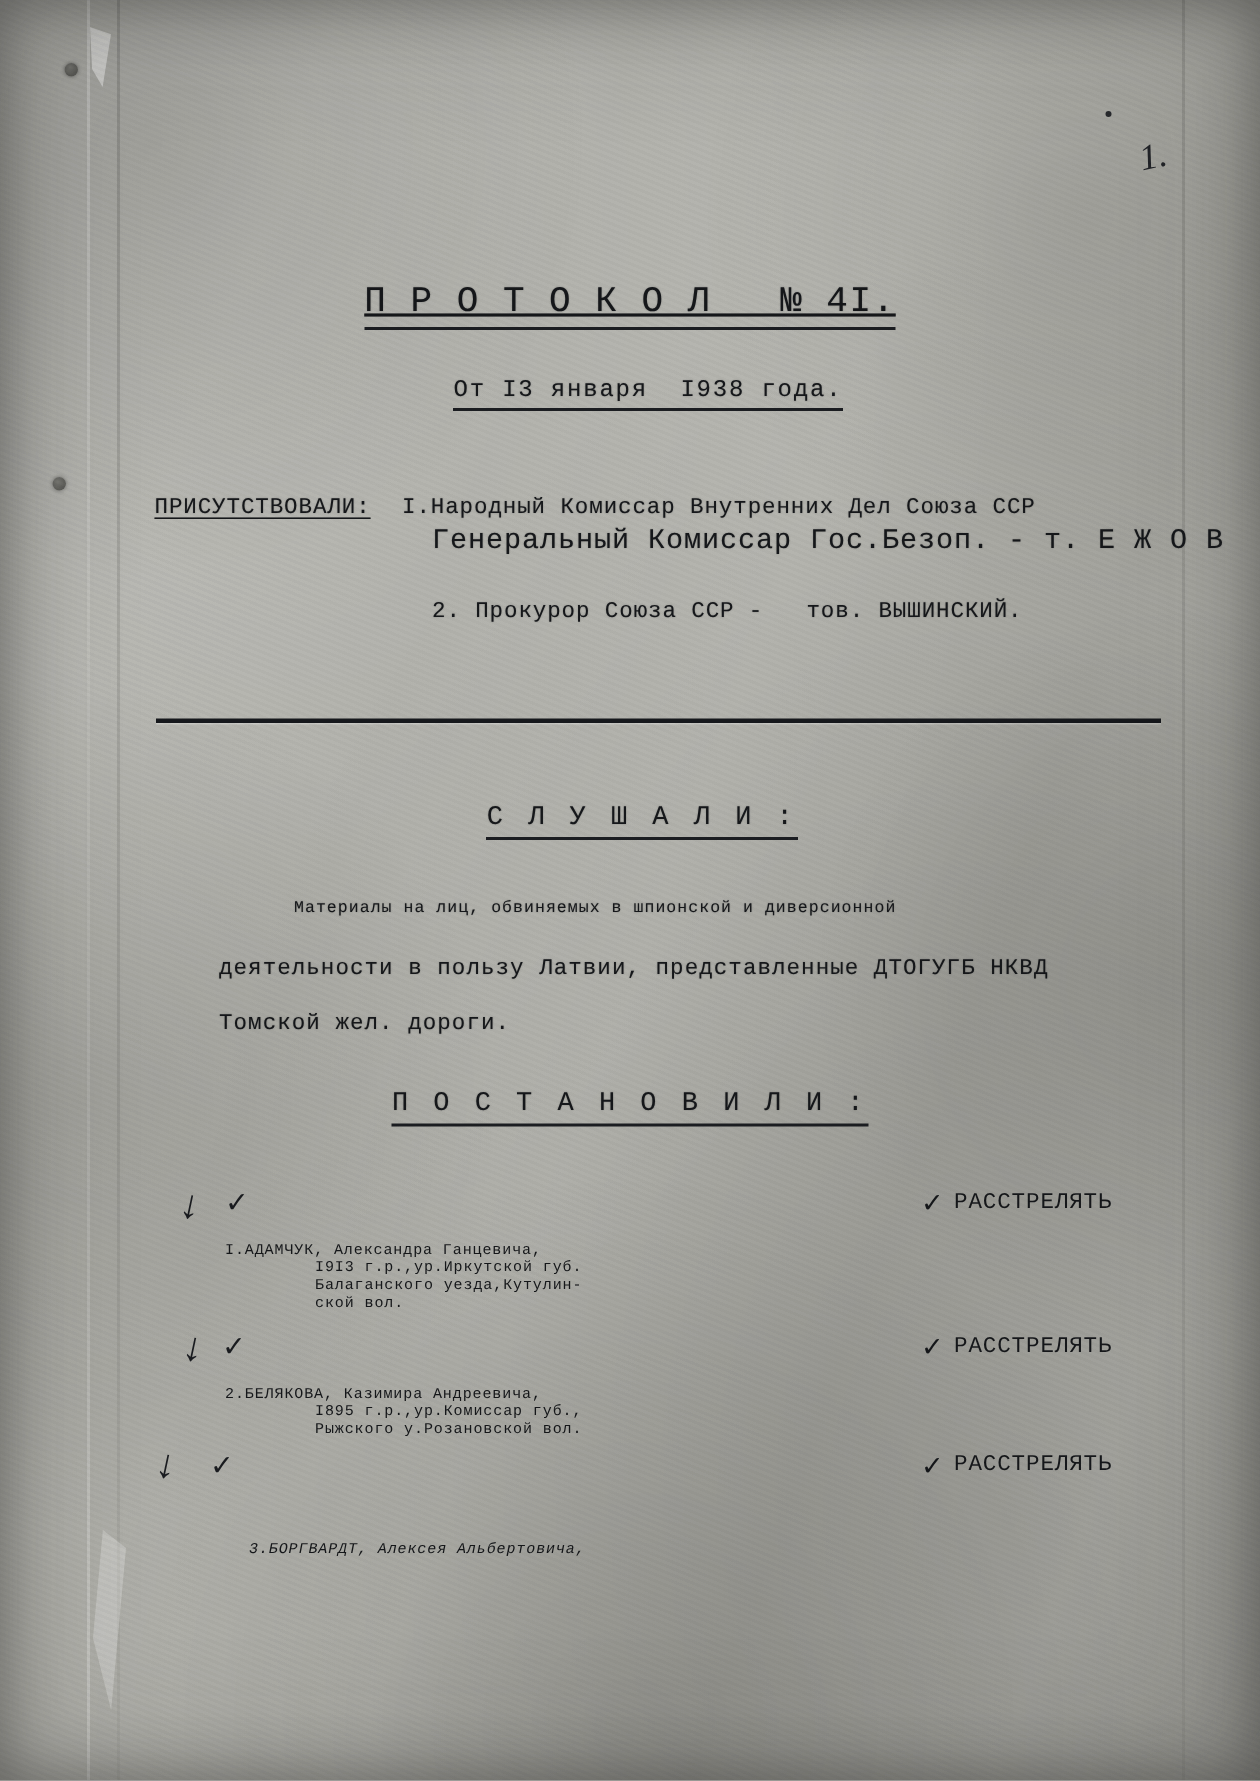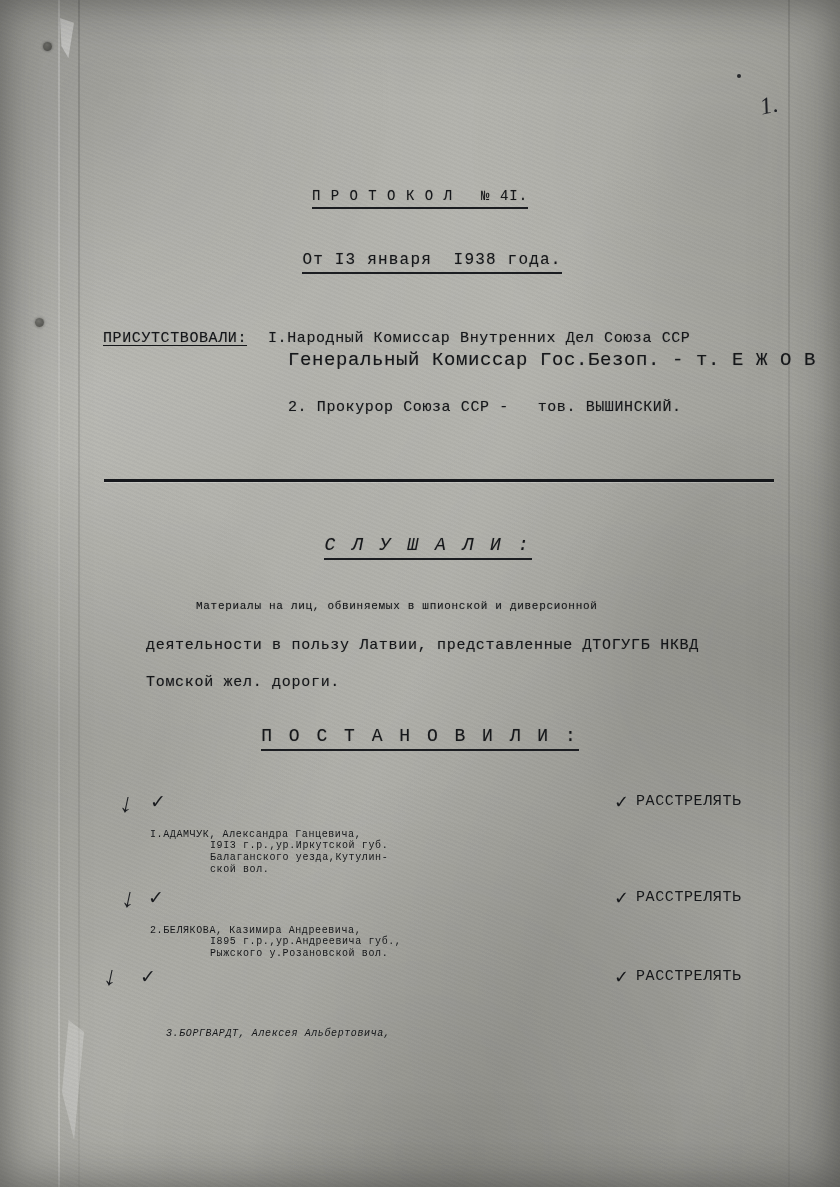--- a/index.html
+++ b/index.html
@@ -101,22 +101,23 @@
     left: 737px; top: 74px;
     width: 4px; height: 4px;
     border-radius: 50%;
     background: #2a2c30;
   }
 
   .title {
     left: 0; right: 0;
     text-align: center;
     top: 188px;
-    font-size: 14px;
+    font-size: 24px;
     letter-spacing: 1px;
+    text-decoration: underline;
   }
   .title span { border-bottom: 2px solid #1b1d21; padding-bottom: 3px; }
 
   .date {
     top: 251px;
     left: 0; right: 0;
     text-align: center;
     font-size: 16px;
     letter-spacing: 1.2px;
     padding-left: 24px;
@@ -157,21 +158,20 @@
     background: #16181c;
     box-shadow: 0 1px 0 rgba(255,255,255,0.25);
   }
 
   .heard {
     top: 535px;
     left: 16px; right: 0;
     text-align: center;
     font-size: 18px;
     letter-spacing: 3px;
-    font-style: italic;
   }
   .heard span { border-bottom: 2px solid #1b1d21; padding-bottom: 3px; }
 
   .body1 { top: 600px; left: 196px; font-size: 11px; letter-spacing: 0.7px; }
   .body2 { top: 637px; left: 146px; font-size: 15px; letter-spacing: 0.7px; }
   .body3 { top: 674px; left: 146px; font-size: 15px; letter-spacing: 0.7px; }
 
   .resolved {
     top: 726px;
     left: 0; right: 0;
@@ -254,21 +254,21 @@
       <span class="det">ской вол.</span>
     </div>
     <div class="verdict" style="top:793px;">
       <span class="tick">✓</span><span>РАССТРЕЛЯТЬ</span>
     </div>
 
     <div class="mark hook" style="left:122px; top:883px;">↓</div>
     <div class="mark check" style="left:148px; top:886px;">✓</div>
     <div class="entry" style="top:889px;">
       <span class="name">2.</span><span class="name u2">БЕЛЯКОВА</span><span class="name">, Казимира Андреевича,</span>
-      <span class="det">I895 г.р.,ур.Андреевича губ.,</span>
+      <span class="det">I895 г.р.,ур.Комиссар губ.,</span>
       <span class="det">Рыжского у.Розановской вол.</span>
     </div>
     <div class="verdict" style="top:889px;">
       <span class="tick">✓</span><span>РАССТРЕЛЯТЬ</span>
     </div>
 
     <div class="mark hook" style="left:104px; top:961px;">↓</div>
     <div class="mark check" style="left:140px; top:965px;">✓</div>
     <div class="entry" style="top:992px; left:166px;font-style:italic;">
       <span class="name">3.</span><span class="name u2">БОРГВАРДТ</span><span class="name">, Алексея Альбертовича,</span>

